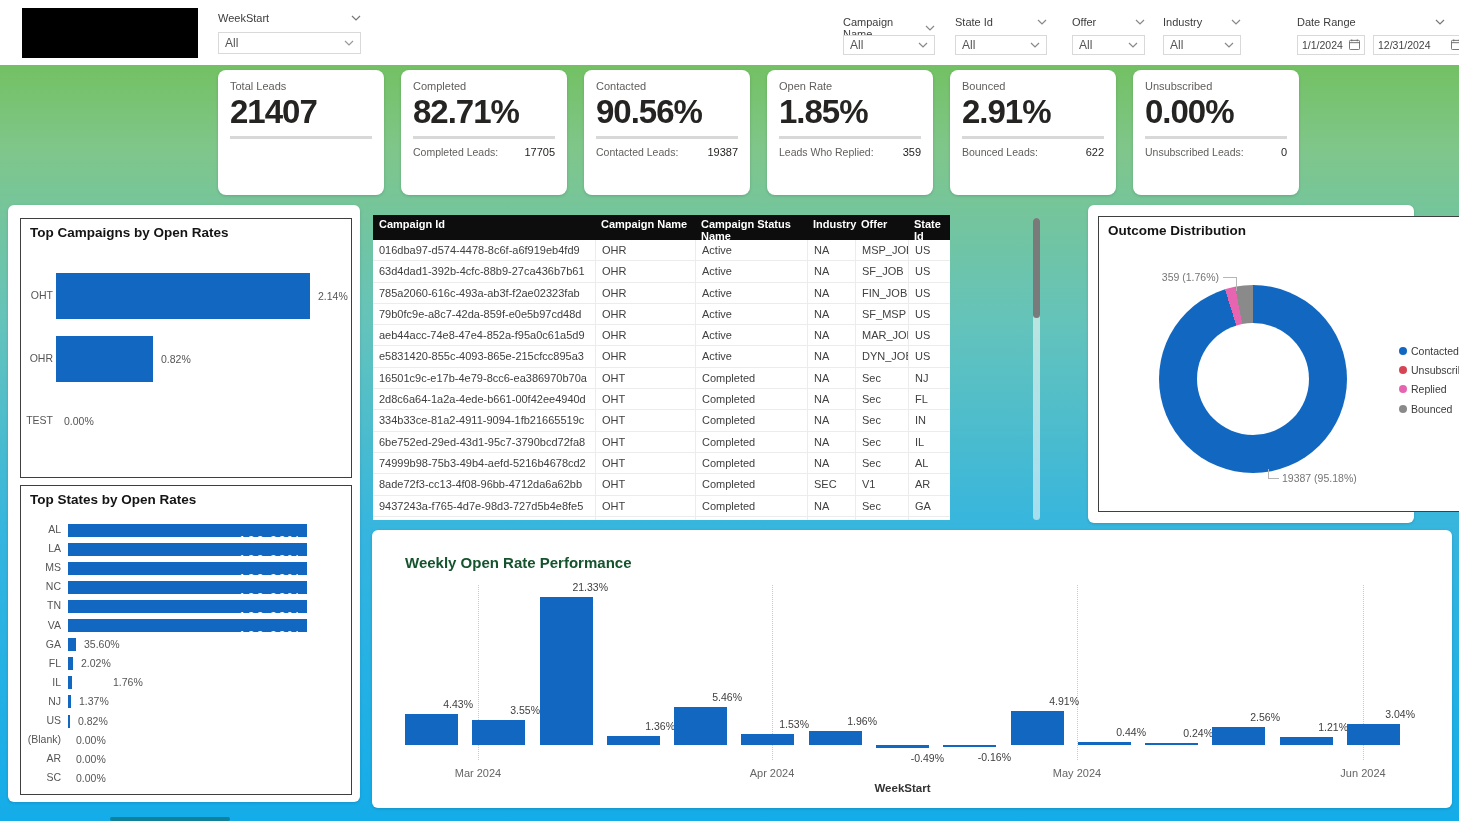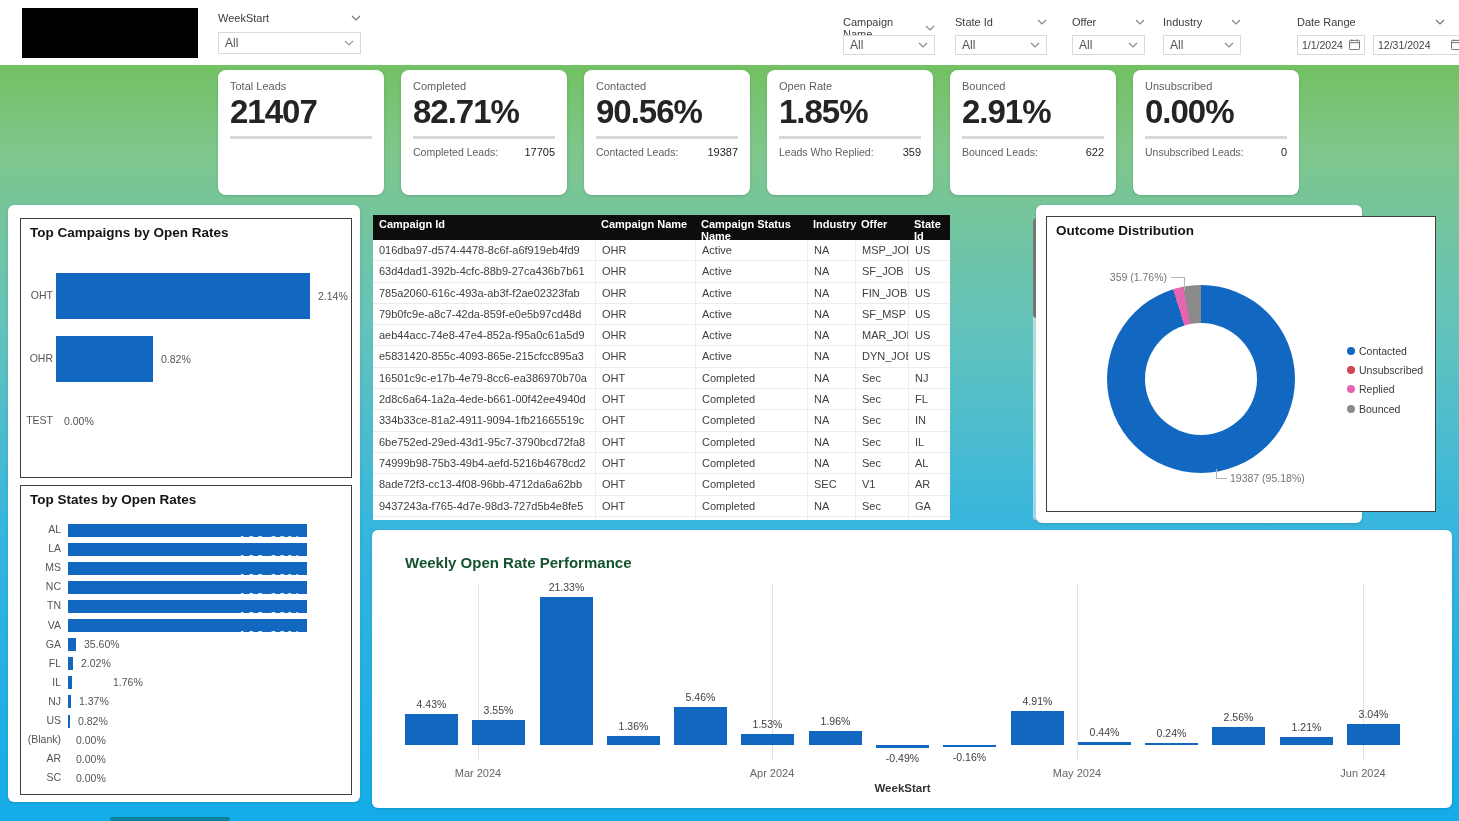--- a/index.html
+++ b/index.html
@@ -56,21 +56,21 @@
   .hole{position:absolute;border-radius:50%;background:#fff;}
   .callout{position:absolute;font-size:10.5px;color:#767676;white-space:nowrap;}
   .lead{position:absolute;background:#b5b5b5;}
   .leg-item{position:absolute;display:flex;align-items:center;cursor:pointer;}
   .leg-dot{width:8px;height:8px;border-radius:50%;margin-right:4px;}
   .leg-lab{font-size:10.5px;color:#3a3a3a;}
   
   .plot{position:absolute;}
   .grid{position:absolute;top:0;width:0;border-left:1px dotted #c9c9c9;}
   .wbar{position:absolute;background:#1267C1;cursor:pointer;}
-  .wlab{position:absolute;font-size:10.5px;color:#404040;text-align:center;white-space:nowrap;}
+  .wlab{position:absolute;font-size:10.5px;color:#404040;text-align:right;white-space:nowrap;}
   .mlab{position:absolute;font-size:11px;color:#666;white-space:nowrap;}
   .xaxis{position:absolute;width:100%;text-align:center;font-size:11.5px;font-weight:700;color:#333;}
   .page-thumb{position:absolute;left:110px;bottom:0;width:120px;height:4px;background:#0a6b74;opacity:.65;border-radius:2px;cursor:pointer;}
 </style>
 </head>
 <body>
 
 <div class="canvas">
 
   <div class="topbar">
@@ -447,21 +447,21 @@
           <div class="td" style="width: 48px;">NA</div>
           <div class="td" style="width: 53px;">Sec</div>
           <div class="td" style="width: 42px;">FL</div>
         </div>
       </div>
   </div>
   <div class="vscroll">
     <div class="vthumb"></div>
   </div>
 
-  <div class="panel" style="left:1036px;top:205px;width:326px;height:318px;">
+  <div class="panel" style="left:1088px;top:205px;width:326px;height:318px;">
     <div class="chart-card" style="left:10px;top:11px;width:390px;height:296px;">
       <div class="chart-title">Outcome Distribution</div>
       <div id="donut-mount">
           <div class="donut" style="left: 60px; top: 68px; width: 188px; height: 188px; background: conic-gradient(rgb(18, 103, 193) 0deg, rgb(18, 103, 193) 342.648deg, rgb(214, 69, 84) 342.648deg, rgb(214, 69, 84) 342.648deg, rgb(230, 100, 176) 342.648deg, rgb(230, 100, 176) 348.984deg, rgb(138, 138, 138) 348.984deg, rgb(138, 138, 138) 359.964deg, rgb(18, 103, 193) 359.964deg, rgb(18, 103, 193) 360deg);"></div>
           <div class="hole" style="left: 98px; top: 106px; width: 112px; height: 112px;"></div>
           <div class="callout" style="left: 40px; top: 54px; width: 80px; text-align: right;">359 (1.76%)</div>
           <div class="lead" style="left: 124px; top: 60px; width: 14px; height: 1px;"></div>
           <div class="lead" style="left: 137px; top: 60px; width: 1px; height: 14px;"></div>
           <div class="callout" style="left: 183px; top: 255px;">19387 (95.18%)</div>
           <div class="lead" style="left: 169px; top: 252px; width: 1px; height: 10px;"></div>

